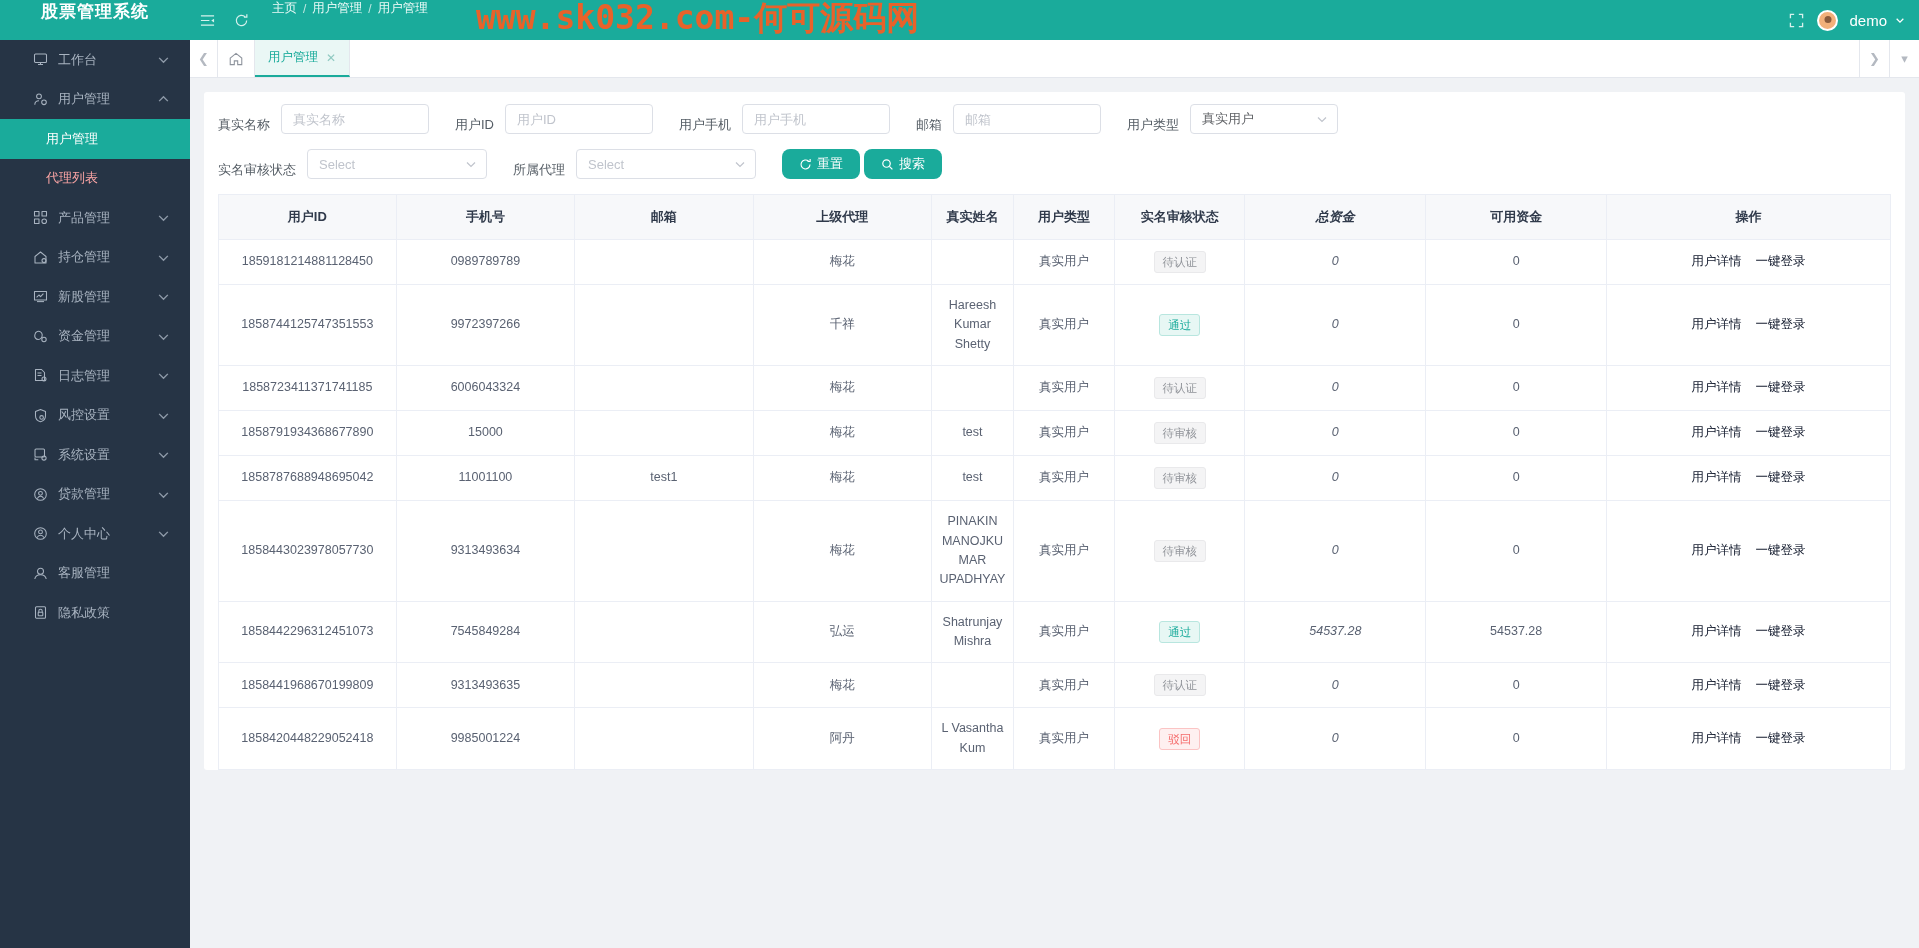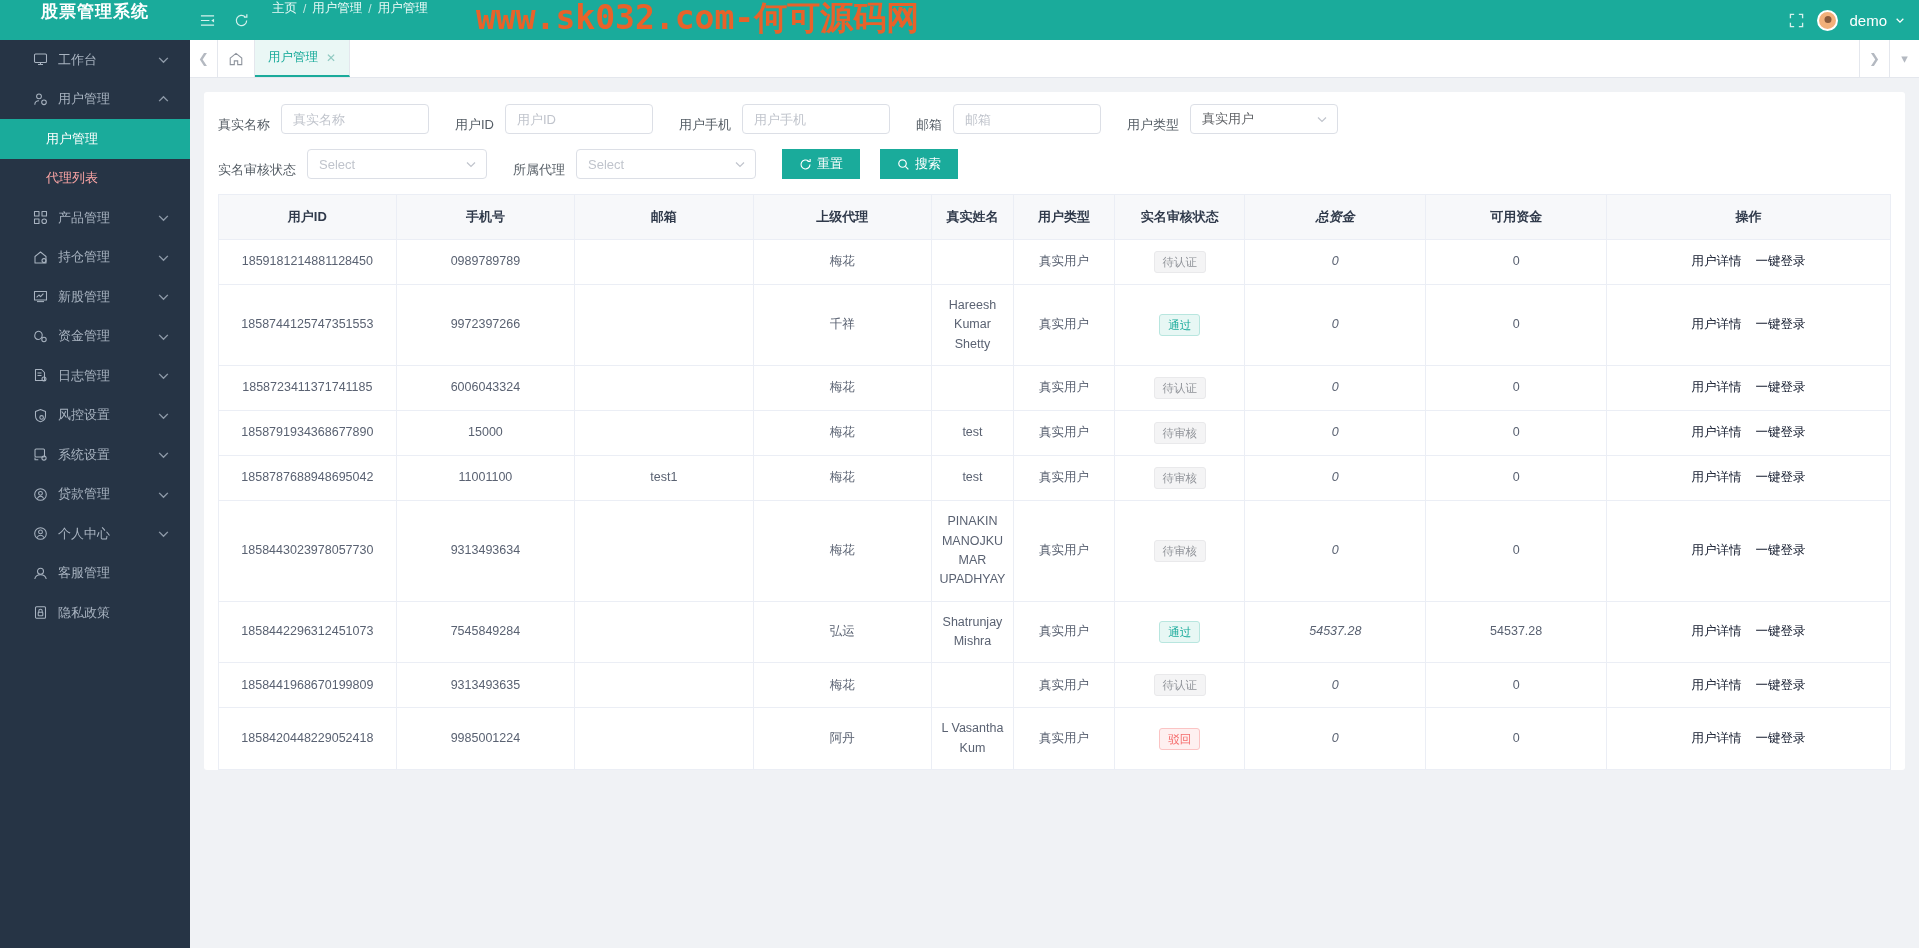--- a/index.html
+++ b/index.html
@@ -155,24 +155,24 @@
     padding: 0 11px; display: flex; align-items: center;
     position: relative; cursor: pointer;
   }
   .fselect .val { color: #606266; }
   .fselect .val.ph { color: #c0c4cc; }
   .fselect .arrow {
     position: absolute; right: 9px; top: 50%; transform: translateY(-50%);
     color: #c0c4cc; width: 12px; height: 12px;
   }
   .btn {
-    height: 30px; border-radius: 0; border: none;
+    height: 30px; border-radius: 8px; border: none;
     background: #1aab9b; color: #ffffff; font-size: 13px;
     padding: 0 17px; display: inline-flex; align-items: center; gap: 5px;
-    cursor: pointer; margin-right: 20px;
+    cursor: pointer; margin-right: 4px;
     font-family: "Liberation Sans", sans-serif;
   }
   .btn svg { width: 13px; height: 13px; }
 
   
   .table-wrap { border: 1px solid #ebeef5; border-bottom: none; }
   table { width: 100%; border-collapse: collapse; table-layout: fixed; }
   thead th {
     background: #f7f8fa; color: #303a4b;
     font-size: 13px; font-weight: bold;

